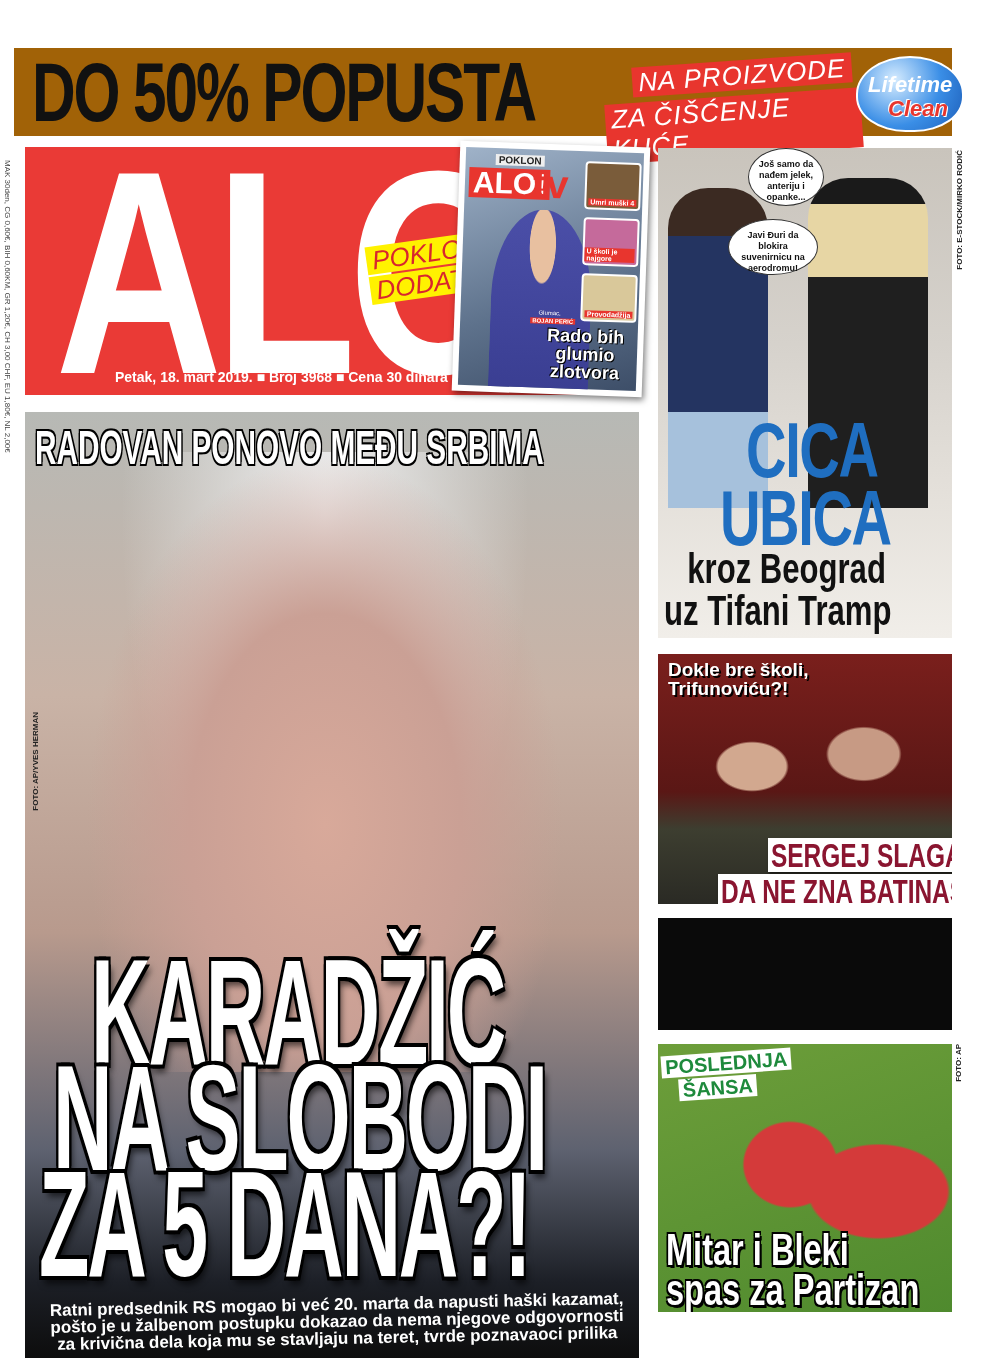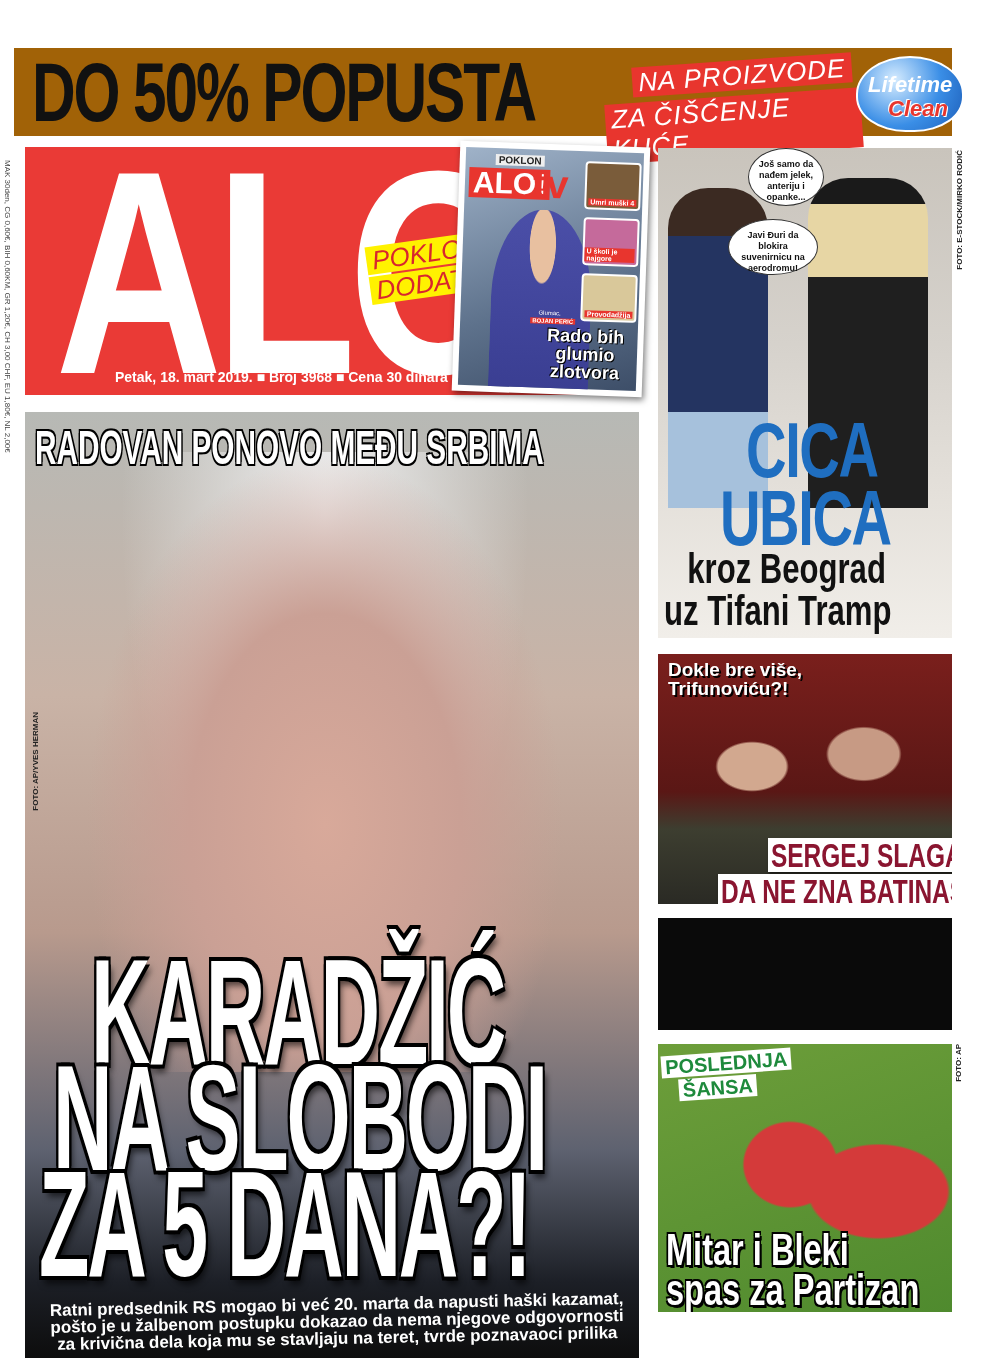--- a/index.html
+++ b/index.html
@@ -156,21 +156,21 @@
   </div>
   <div id="tiff-sub" class="abs">
     <div style="padding-left:24px;">kroz Beograd</div>
     <div>uz Tifani Tramp</div>
   </div>
 </div>
 <div class="abs" style="left:955px;top:150px;writing-mode:vertical-rl;transform:rotate(180deg);font-size:8px;font-weight:700;color:#222;">FOTO: E-STOCK/MIRKO RODIĆ</div>
 
 <div id="sergej" class="abs">
   <div id="sergej-kicker" class="abs">
-    <div>Dokle bre više,</div>
+    <div>Dokle bre školi,</div>
     <div>Trifunoviću?!</div>
   </div>
   <div id="sergej-t1" class="sergej-title">SERGEJ SLAGAO</div>
   <div id="sergej-t2" class="sergej-title">DA NE ZNA BATINAŠA</div>
 </div>
 
 <div id="horror" class="abs">
   <div id="horror-title" class="abs">
   </div>
 </div>

